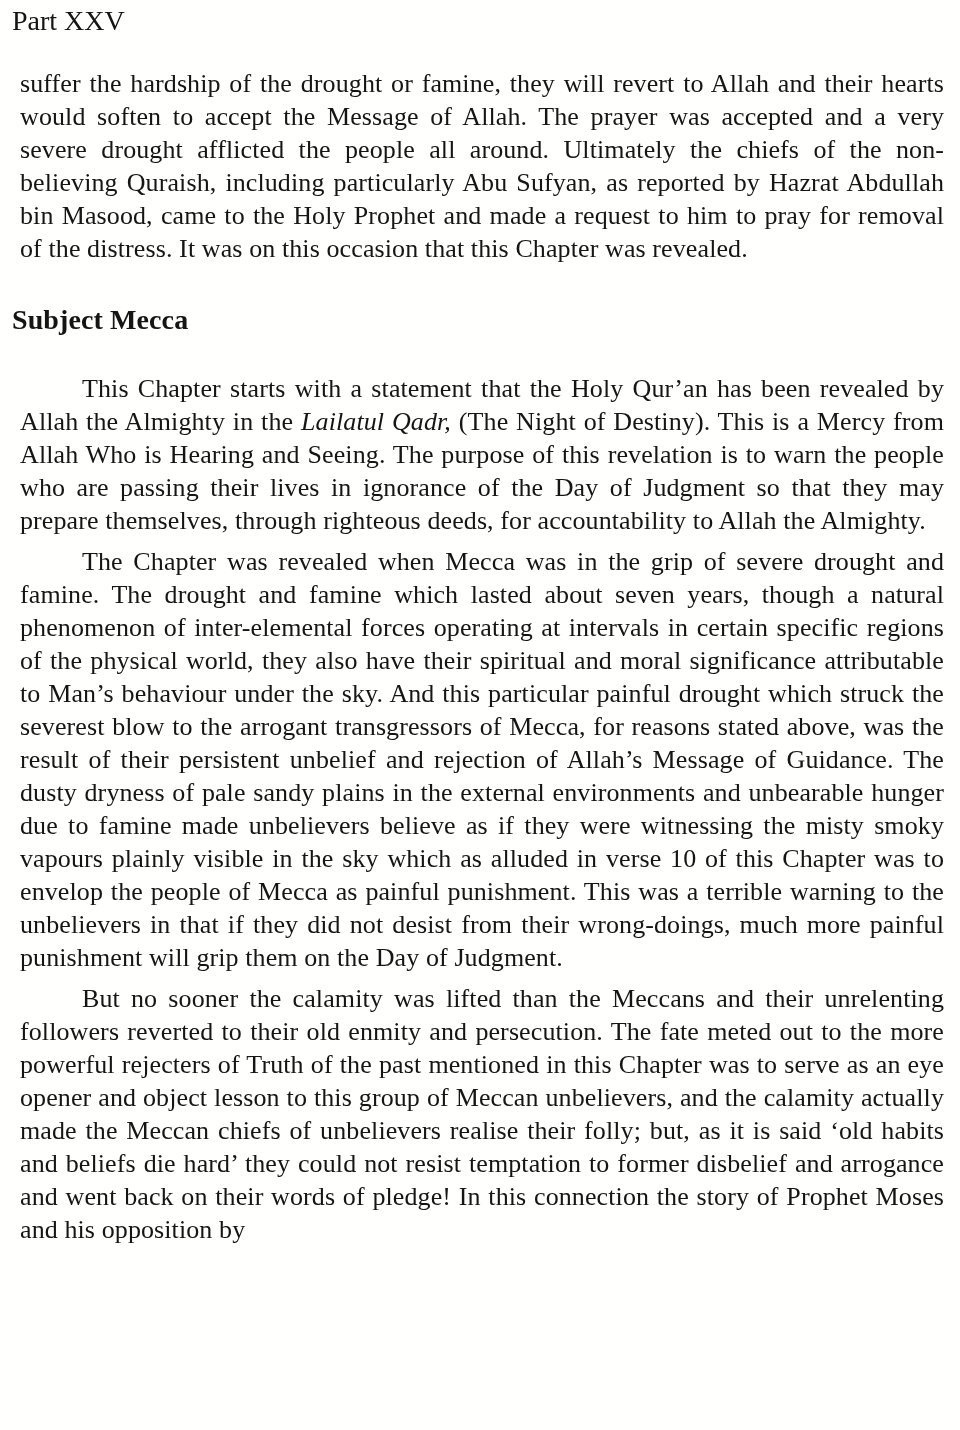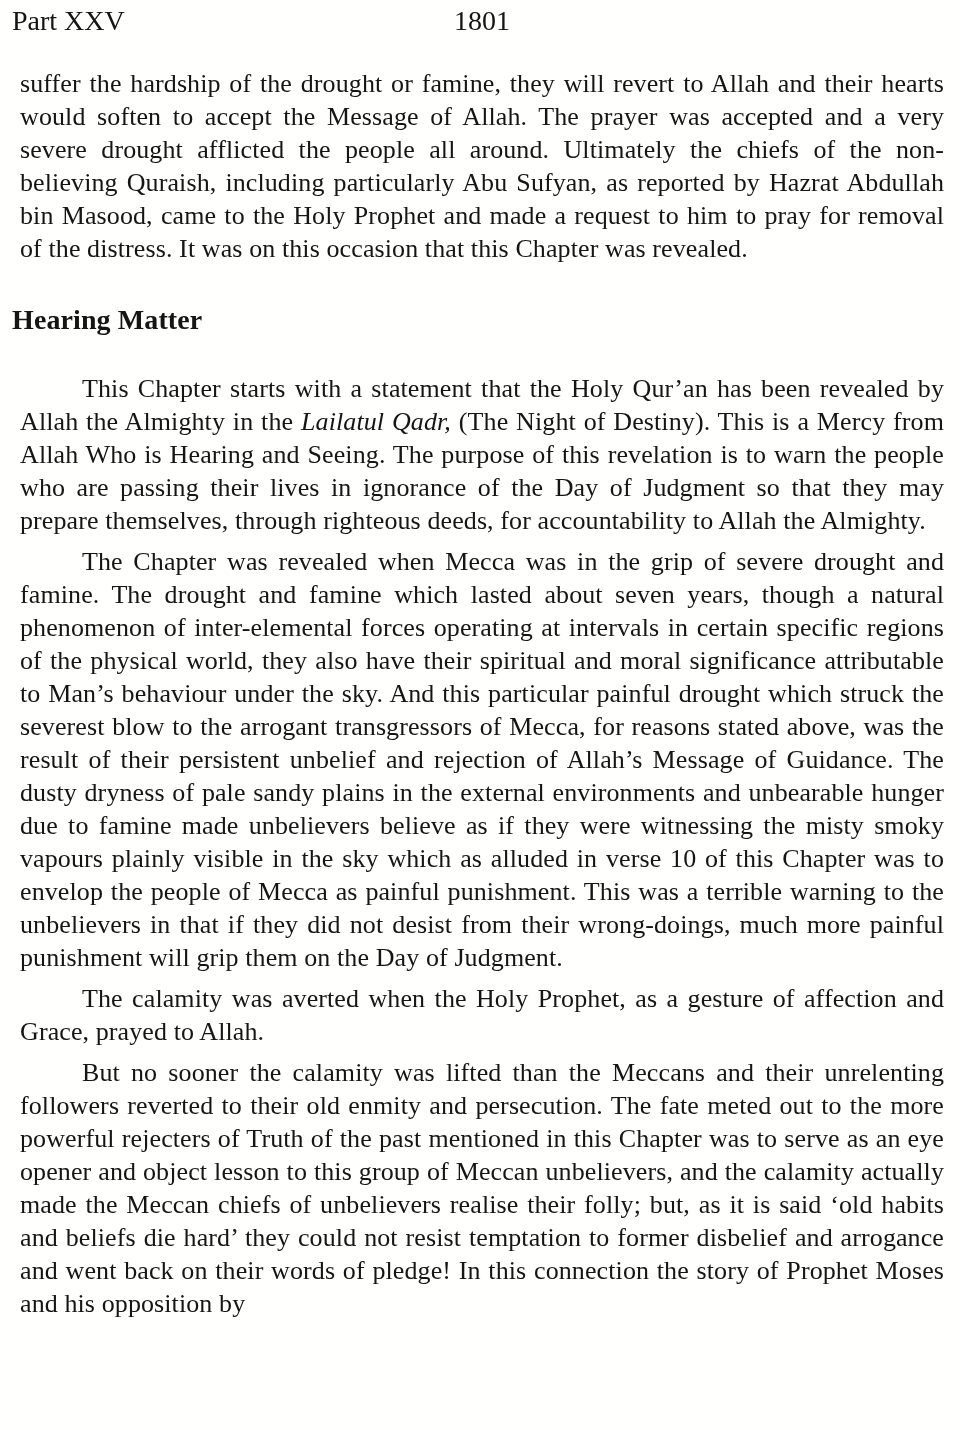--- a/index.html
+++ b/index.html
@@ -52,32 +52,30 @@
   }
   .italic { font-style: italic; }
 </style>
 </head>
 <body>
 
 <div class="page">
 
   <div class="page-header">
     <span class="hdr-left">Part XXV</span>
-    <span class="hdr-right">1801</span>
   </div>
 
   <div class="body-text">
 
     <p class="para no-indent">suffer the hardship of the drought or famine, they will revert to Allah and their hearts would soften to accept the Message of Allah. The prayer was accepted and a very severe drought afflicted the people all around. Ultimately the chiefs of the non-believing Quraish, including particularly Abu Sufyan, as reported by Hazrat Abdullah bin Masood, came to the Holy Prophet and made a request to him to pray for removal of the distress. It was on this occasion that this Chapter was revealed.</p>
 
-    <div class="subject-heading">Hearing Matter</div>
+    <div class="subject-heading">Subject Mecca</div>
 
     <p class="para"><span>This Chapter starts with a statement that the Holy Qur’an has been revealed by Allah the Almighty in the </span><span class="italic">Lailatul Qadr,</span><span> (The Night of Destiny). This is a Mercy from Allah Who is Hearing and Seeing. The purpose of this revelation is to warn the people who are passing their lives in ignorance of the Day of Judgment so that they may prepare themselves, through righteous deeds, for accountability to Allah the Almighty.</span></p>
 
     <p class="para">The Chapter was revealed when Mecca was in the grip of severe drought and famine. The drought and famine which lasted about seven years, though a natural phenomenon of inter-elemental forces operating at intervals in certain specific regions of the physical world, they also have their spiritual and moral significance attributable to Man’s behaviour under the sky. And this particular painful drought which struck the severest blow to the arrogant transgressors of Mecca, for reasons stated above, was the result of their persistent unbelief and rejection of Allah’s Message of Guidance. The dusty dryness of pale sandy plains in the external environments and unbearable hunger due to famine made unbelievers believe as if they were witnessing the misty smoky vapours plainly visible in the sky which as alluded in verse 10 of this Chapter was to envelop the people of Mecca as painful punishment. This was a terrible warning to the unbelievers in that if they did not desist from their wrong-doings, much more painful punishment will grip them on the Day of Judgment.</p>
 
-    <p class="para">The calamity was averted when the Holy Prophet, as a gesture of affection and Grace, prayed to Allah.</p>
 
     <p class="para">But no sooner the calamity was lifted than the Meccans and their unrelenting followers reverted to their old enmity and persecution. The fate meted out to the more powerful rejecters of Truth of the past mentioned in this Chapter was to serve as an eye opener and object lesson to this group of Meccan unbelievers, and the calamity actually made the Meccan chiefs of unbelievers realise their folly; but, as it is said ‘old habits and beliefs die hard’ they could not resist temptation to former disbelief and arrogance and went back on their words of pledge! In this connection the story of Prophet Moses and his opposition by</p>
 
   </div>
 
 </div>
 
 </body></html>

